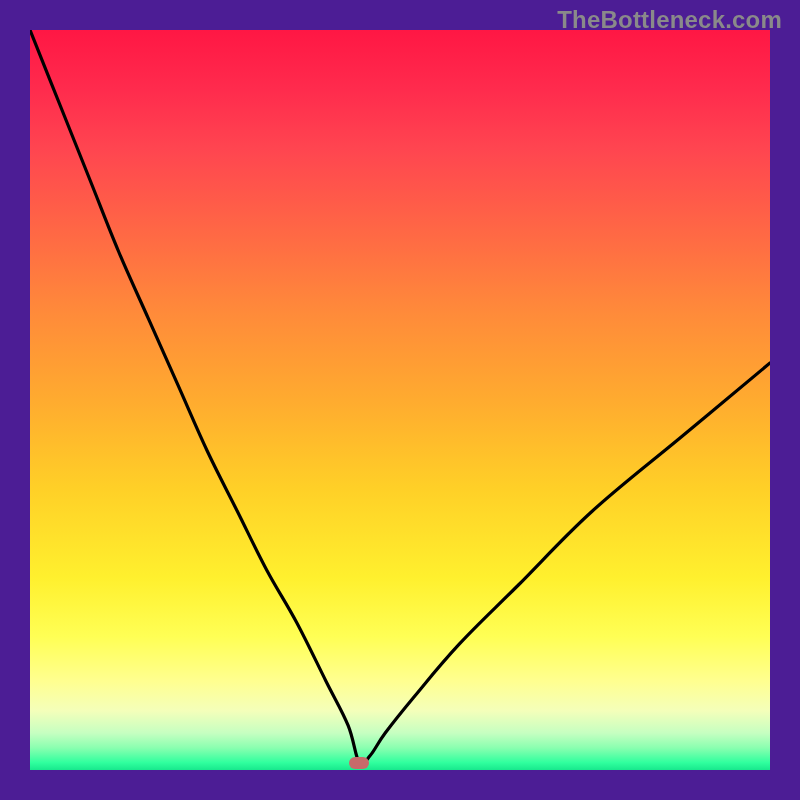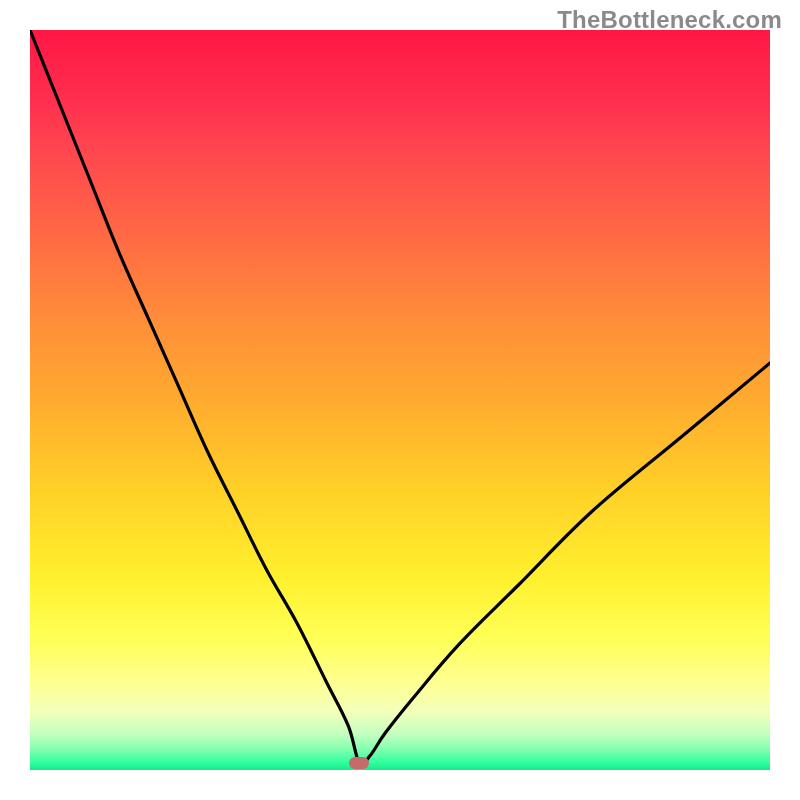--- a/index.html
+++ b/index.html
@@ -9,21 +9,21 @@
     height: 800px;
     background: #000;
     overflow: hidden;
   }
   .frame {
     position: absolute;
     left: 0;
     top: 0;
     width: 800px;
     height: 800px;
-    background: #ffffff;
+    background: #4c1d95;
   }
   .watermark {
     position: absolute;
     top: 6px;
     right: 18px;
     font-family: Arial, Helvetica, sans-serif;
     font-size: 24px;
     font-weight: 600;
     color: #8a8a8a;
     letter-spacing: 0.2px;

